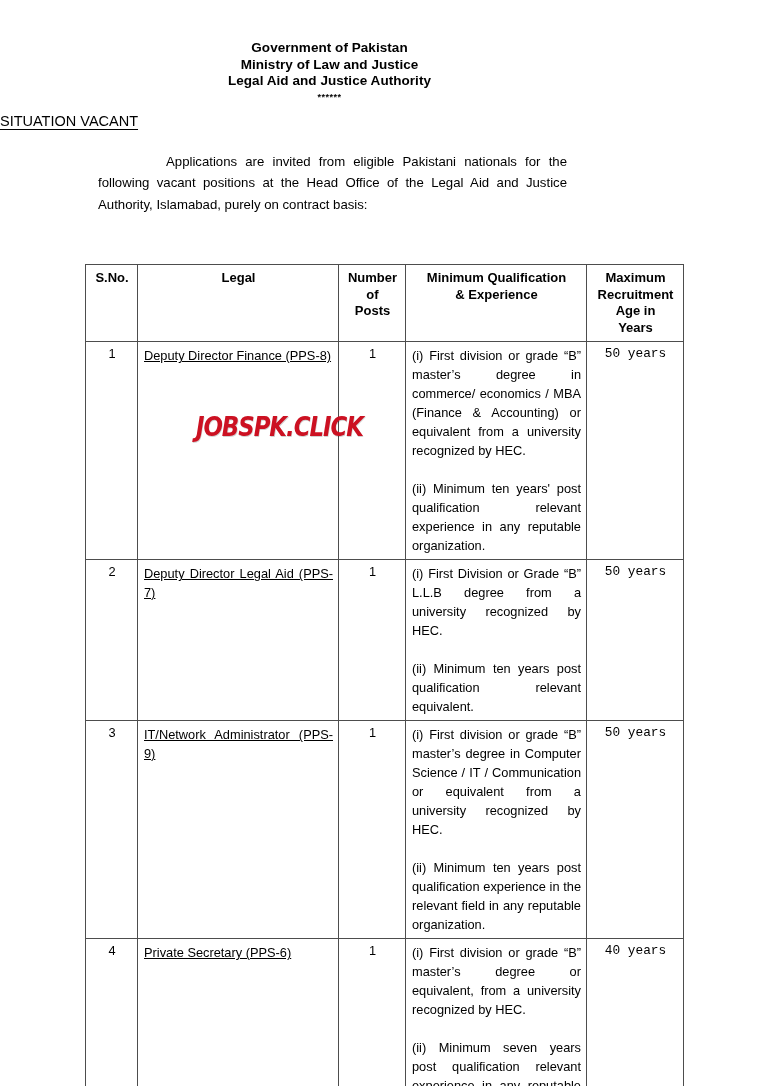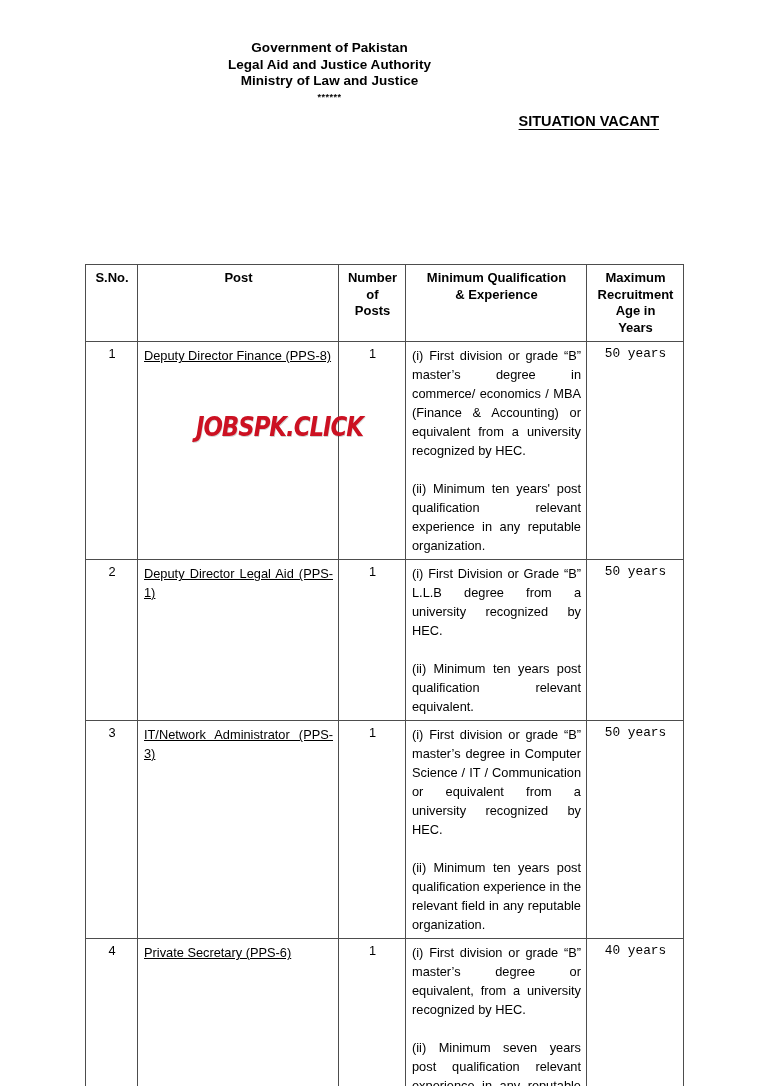--- a/index.html
+++ b/index.html
@@ -34,22 +34,22 @@
     letter-spacing: 0.05px;
   }
   .letterhead .stars {
     font-weight: bold;
     font-size: 9px;
     line-height: 13px;
     letter-spacing: 0.5px;
     margin-top: 1px;
   }
   .doc-title {
-    text-align: right;
-    font-weight: bold;
+    text-align: left;
+    font-weight: normal;
     font-size: 14.5px;
     text-decoration: underline;
     text-underline-offset: 2.5px;
     margin-top: 9px;
   }
 
   
   .intro {
     margin: 22px 92px 0 98px;
     font-size: 13.2px;
@@ -149,40 +149,41 @@
     user-select: none;
   }
 </style>
 </head>
 <body>
 
 <div class="page">
 
   <div class="letterhead">
     <div class="line">Government of Pakistan</div>
+    <div class="line">Ministry of Law and Justice</div>
     <div class="line">Legal Aid and Justice Authority</div>
-    <div class="line">Ministry of Law and Justice</div>
     <div class="stars">******</div>
   </div>
 
   <div class="doc-title">SITUATION VACANT</div>
 
+  <p class="intro">Applications are invited from eligible Pakistani nationals for the following vacant positions at the Head Office of the Legal Aid and Justice Authority, Islamabad, purely on contract basis:</p>
 
   <table class="vacancy">
     <colgroup>
       <col class="c-sno">
       <col class="c-post">
       <col class="c-num">
       <col class="c-qual">
       <col class="c-age">
     </colgroup>
     <thead>
       <tr>
         <th>S.No.</th>
-        <th>Post</th>
+        <th>Legal</th>
         <th style="white-space:pre-line">Number
 of
 Posts</th>
         <th style="white-space:pre-line">Minimum Qualification
 &amp; Experience</th>
         <th style="white-space:pre-line">Maximum
 Recruitment
 Age in
 Years</th>
       </tr>
@@ -198,32 +199,32 @@
         <td class="num">1</td>
         <td class="qual">
           <div class="para">(i) First division or grade “B” master’s degree in commerce/ economics / MBA (Finance &amp; Accounting) or equivalent from a university recognized by HEC.</div>
           <div class="para">(ii) Minimum ten years' post qualification relevant experience in any reputable organization.</div>
         </td>
         <td class="age">50 years</td>
       </tr>
 
       <tr class="r2">
         <td class="sno">2</td>
-        <td class="post">Deputy Director Legal Aid (PPS-1)</td>
+        <td class="post">Deputy Director Legal Aid (PPS-7)</td>
         <td class="num">1</td>
         <td class="qual">
           <div class="para">(i) First Division or Grade “B” L.L.B degree from a university recognized by HEC.</div>
           <div class="para">(ii) Minimum ten years post qualification relevant equivalent.</div>
         </td>
         <td class="age">50 years</td>
       </tr>
 
       <tr class="r3">
         <td class="sno">3</td>
-        <td class="post">IT/Network Administrator (PPS-3)</td>
+        <td class="post">IT/Network Administrator (PPS-9)</td>
         <td class="num">1</td>
         <td class="qual">
           <div class="para">(i) First division or grade “B” master’s degree in Computer Science / IT / Communication or equivalent from a university recognized by HEC.</div>
           <div class="para">(ii) Minimum ten years post qualification experience in the relevant field in any reputable organization.</div>
         </td>
         <td class="age">50 years</td>
       </tr>
 
       <tr class="r4">
         <td class="sno">4</td>

